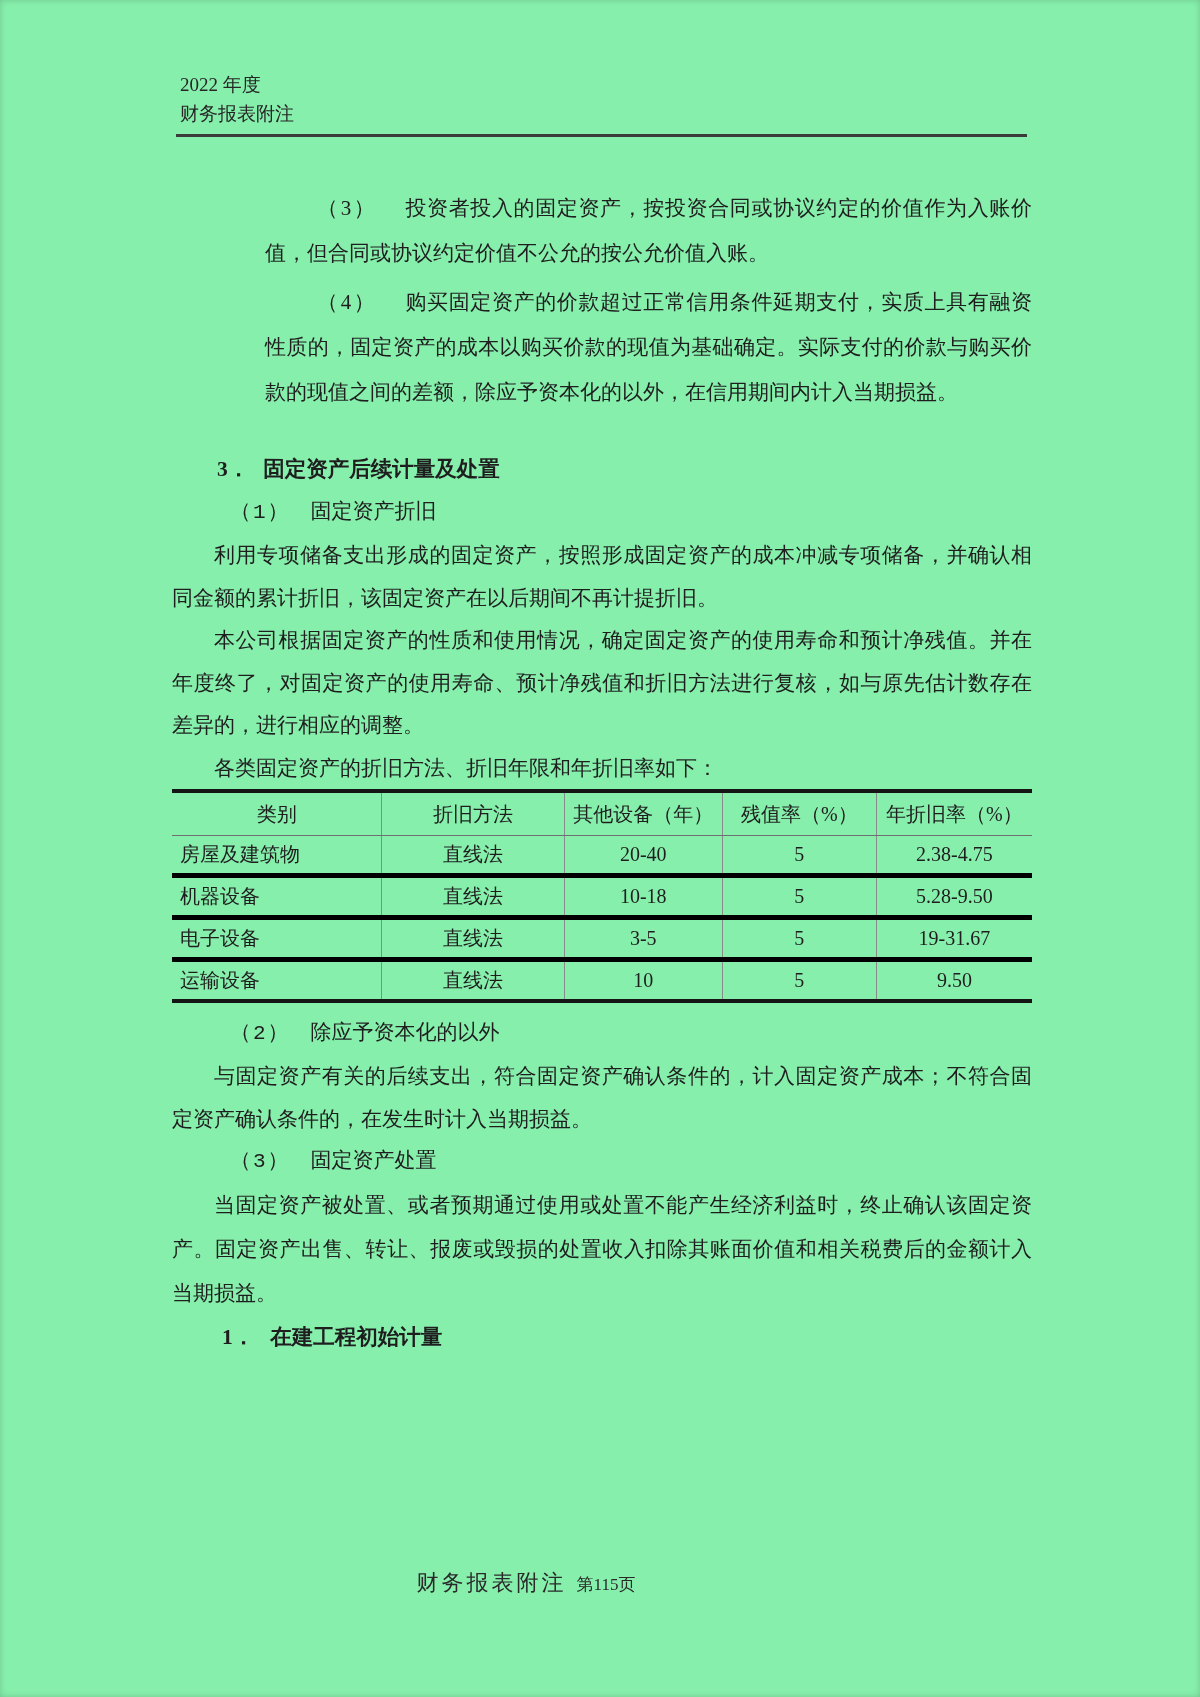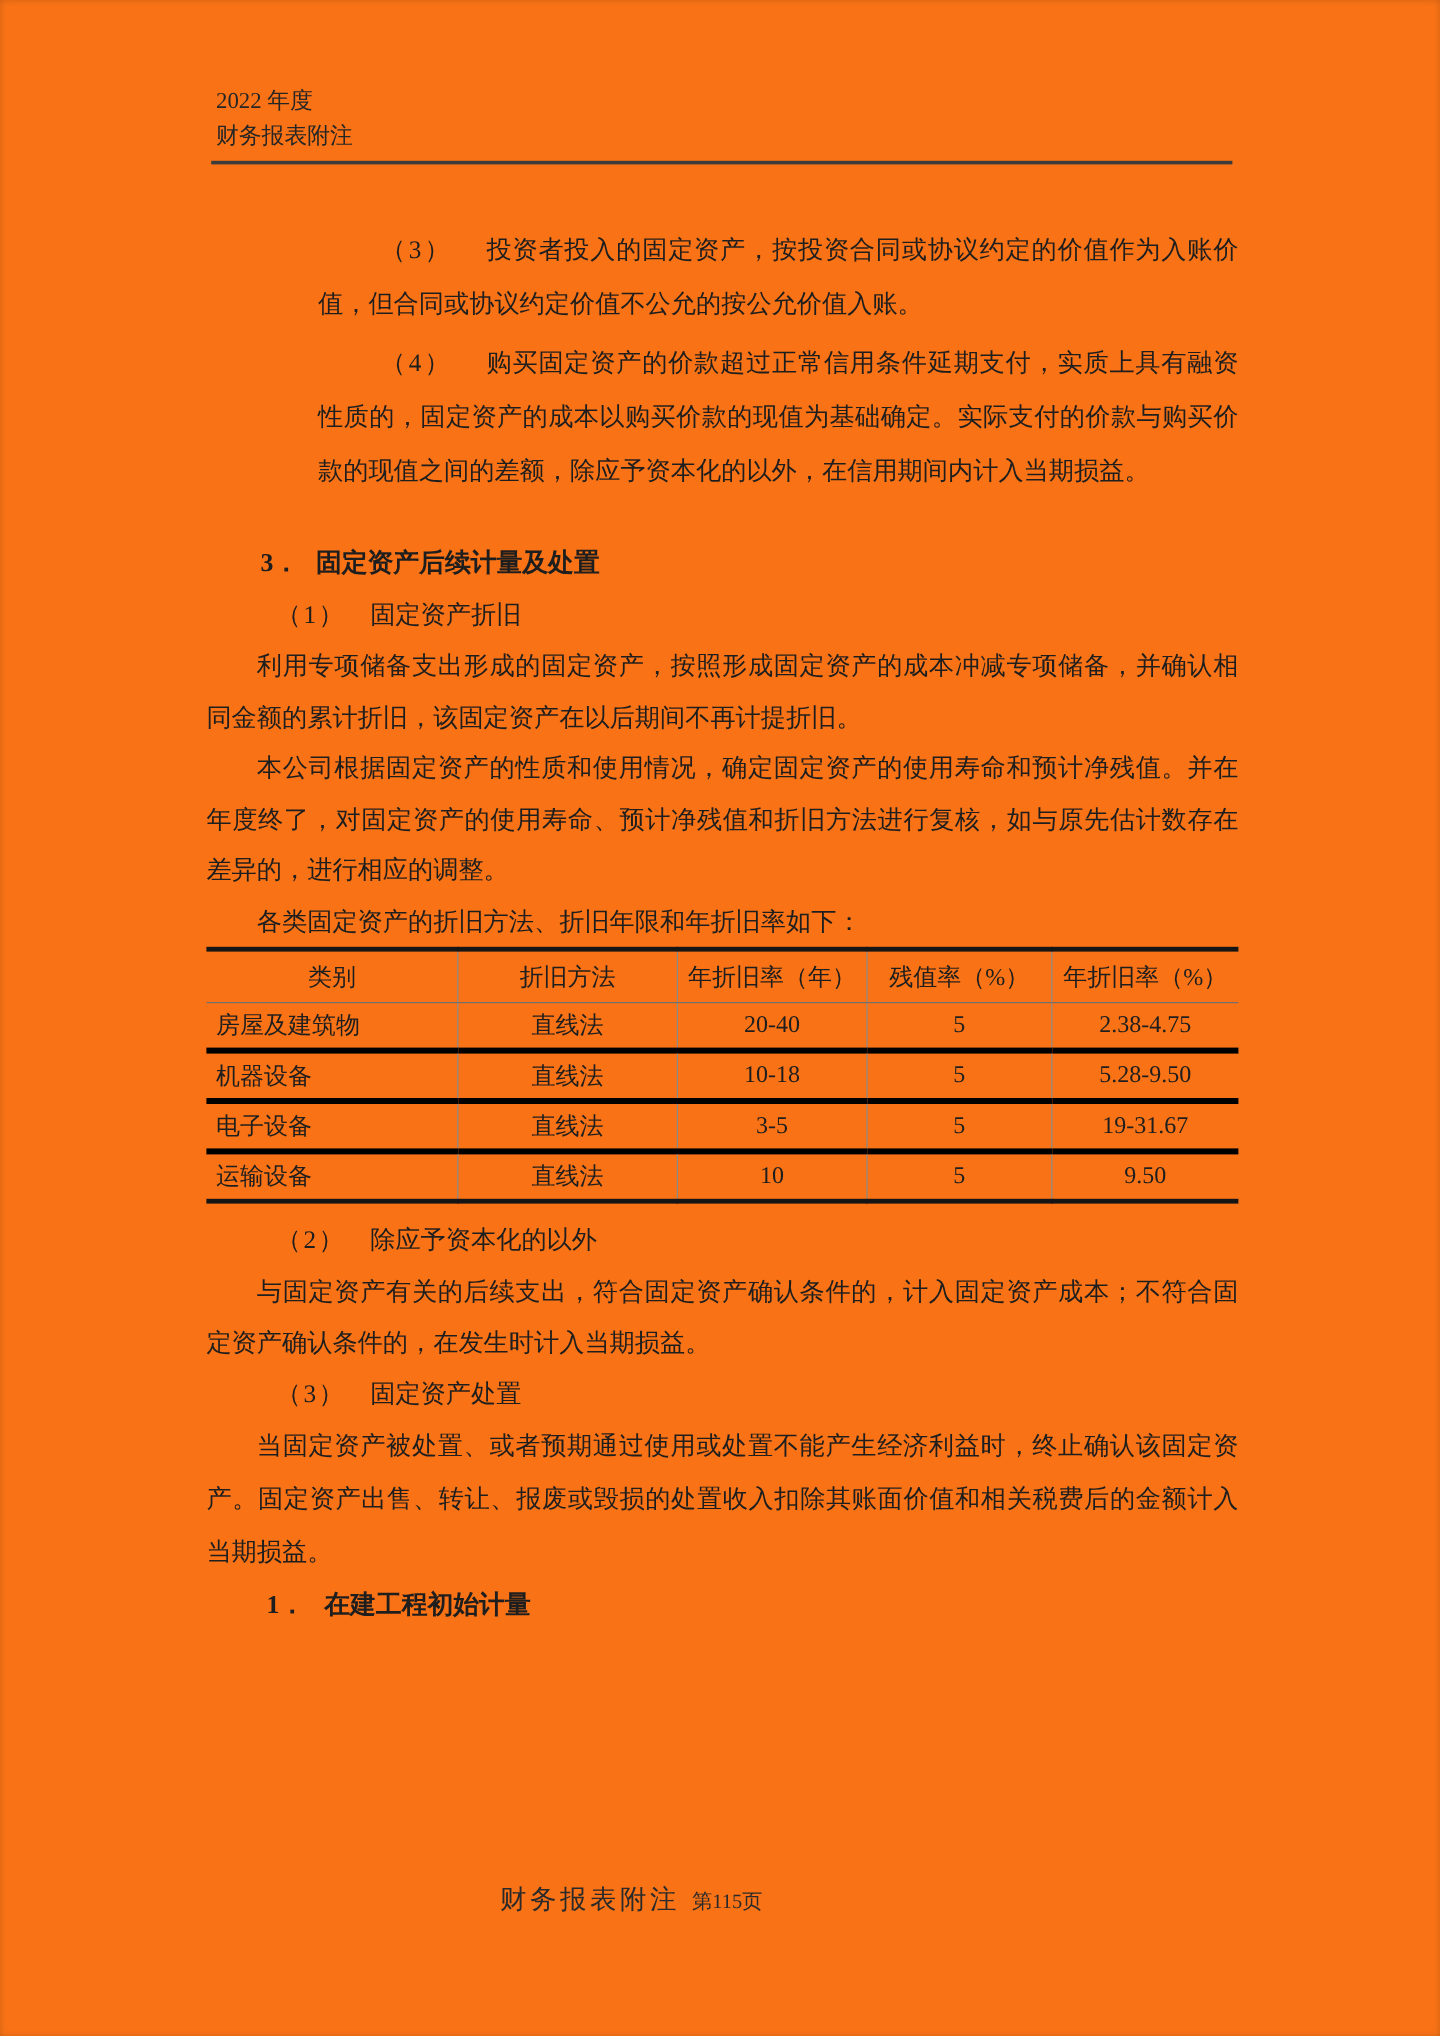--- a/index.html
+++ b/index.html
@@ -1,37 +1,37 @@
 <!DOCTYPE html>
 <html><head>
 <meta charset="utf-8">
 <style>
   html,body{margin:0;padding:0;background:#e8e8e8;}
   .page{
     position:relative;
     width:1200px;height:1697px;
     margin:0 auto;
-    background:#f97316;
+    background:#86efac;
     box-shadow:inset 0 0 6px rgba(0,0,0,.18);
     font-family:"Liberation Serif","DejaVu Serif",serif;
     color:#1e1e1e;
     overflow:hidden;
   }
   
   .hdr{position:absolute;top:70px;left:180px;font-size:19px;line-height:29px;color:#262626;}
   .hdr-rule{position:absolute;top:134px;left:176px;width:851px;height:3px;background:#3b3b3b;}
   
   .content{position:absolute;top:186px;left:172px;width:860px;font-size:21px;}
   p{margin:0;text-align:justify;}
   .num-para{margin-left:93px;text-indent:52px;line-height:45px;}
   .num-para .plabel{margin-right:28px;letter-spacing:2px;}
   .body-para{text-indent:42px;line-height:42.5px;}
   .h-main{font-weight:bold;font-size:21.5px;line-height:44px;margin-left:45px;}
   .h-main .hnum{margin-right:14px;}
-  .sub-head{margin-left:58px;line-height:43px;}
+  .sub-head{margin-left:58px;line-height:43px;font-family:Liberation Mono, monospace;}
   .sub-head .plabel{margin-right:20px;letter-spacing:2px;}
   .mt-sec{margin-top:32px;}
   .mt-sm{margin-top:4px;}
   
   table{width:860px;border-collapse:collapse;font-size:20px;
         border-top:4px solid #151515;border-bottom:4px solid #151515;}
   th,td{font-weight:normal;text-align:center;height:37px;padding:0;
         border-bottom:5px solid #000000;border-right:1px solid #8a8a8a;}
   th{height:42px;border-bottom:1px solid #6f6f6f;}
   th:last-child,td:last-child{border-right:none;}
@@ -78,21 +78,21 @@
           <col style="width: 24.4%;">
           <col style="width: 21.2%;">
           <col style="width: 18.4%;">
           <col style="width: 17.9%;">
           <col style="width: 18.1%;">
         </colgroup>
       <thead>
           <tr id="tbl-head">
             <th>类别</th>
             <th>折旧方法</th>
-            <th>年折旧率（年）</th>
+            <th>其他设备（年）</th>
             <th>残值率（%）</th>
             <th>年折旧率（%）</th>
           </tr>
         </thead>
       <tbody id="tbl-body">
           <tr>
             <td class="cat">房屋及建筑物</td>
             <td>直线法</td>
             <td>20-40</td>
             <td>5</td>

